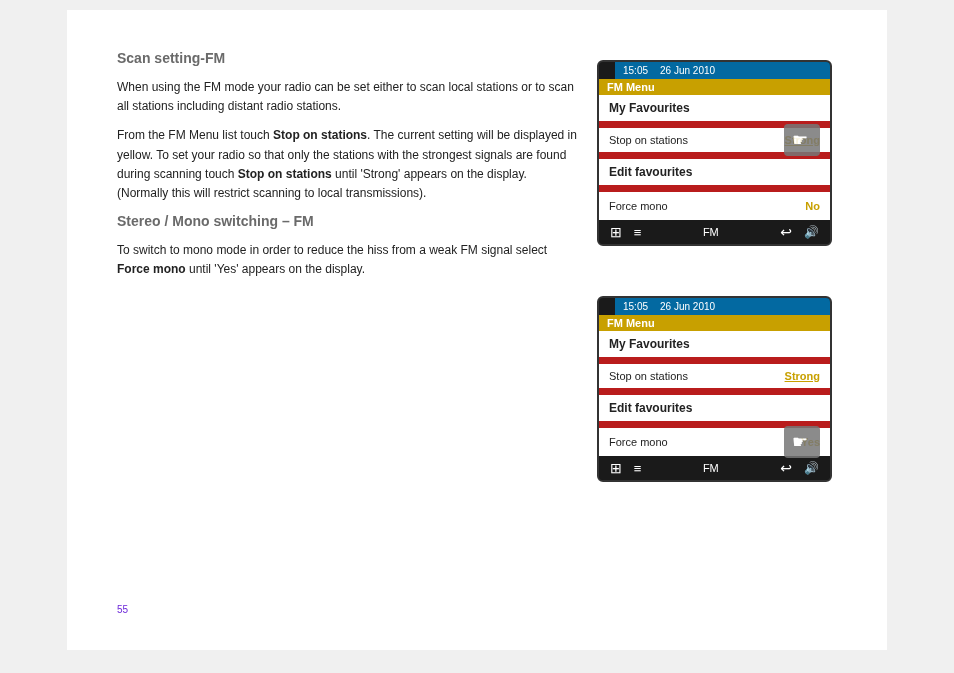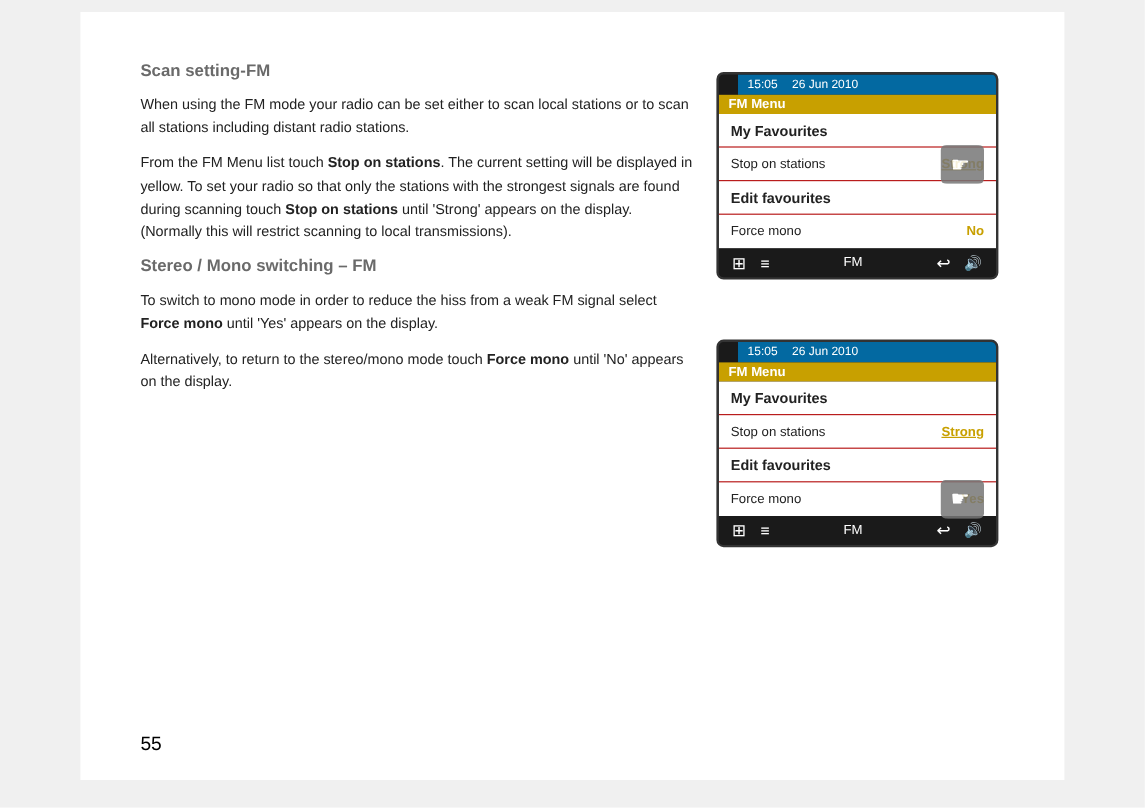--- a/index.html
+++ b/index.html
@@ -79,21 +79,21 @@
       padding: 2px 8px;
       font-size: 11px;
       font-weight: bold;
     }
     .radio-body {
       background: #fff;
       padding: 0;
     }
     .radio-item {
       padding: 6px 10px;
-      border-bottom: 1px solid #b91c1c;
+      border-bottom: 7px solid #b91c1c;
       display: flex;
       justify-content: space-between;
       align-items: center;
       font-size: 11px;
       color: #222;
       min-height: 28px;
       position: relative;
     }
     .radio-item:last-child {
       border-bottom: none;
@@ -150,47 +150,44 @@
       font-size: 11px;
       flex: 1;
       text-align: center;
     }
     .footer-grid {
       color: #fff;
       font-size: 14px;
     }
     .page-num {
       position: absolute;
-      bottom: 20px;
+      bottom: 35px;
       left: 50px;
-      font-size: 16px;
-      color: #000000;
+      font-size: 10px;
+      color: #6d28d9;
     }
   </style>
 </head>
 <body>
 
 <div class="page">
   <div class="content-area">
 
     <div class="text-col">
 
       <h2>Scan setting-FM</h2>
       <p>When using the FM mode your radio can be set either to scan local stations or to scan all stations including distant radio stations.</p>
       <p>
         <span>From the FM Menu list touch </span><strong>Stop on stations</strong><span>. The current setting will be displayed in yellow. To set your radio so that only the stations with the strongest signals are found during scanning touch </span><strong>Stop on stations</strong><span> until 'Strong' appears on the display. (Normally this will restrict scanning to local transmissions).</span>
       </p>
 
       <div class="section-gap">
         <h2>Stereo / Mono switching – FM</h2>
         <p>
           <span>To switch to mono mode in order to reduce the hiss from a weak FM signal select </span><strong>Force mono</strong><span> until 'Yes' appears on the display.</span>
-        </p>
-        <p>
-          <span>Alternatively, to return to the stereo/mono mode touch </span><strong>Force mono</strong><span> until 'No' appears on the display.</span>
         </p>
       </div>
     </div>
 
     <div class="images-col">
 
       <div class="radio-ui">
         <div class="radio-header">
           <span class="time">15:05</span>
           <span class="date">26 Jun 2010</span>

